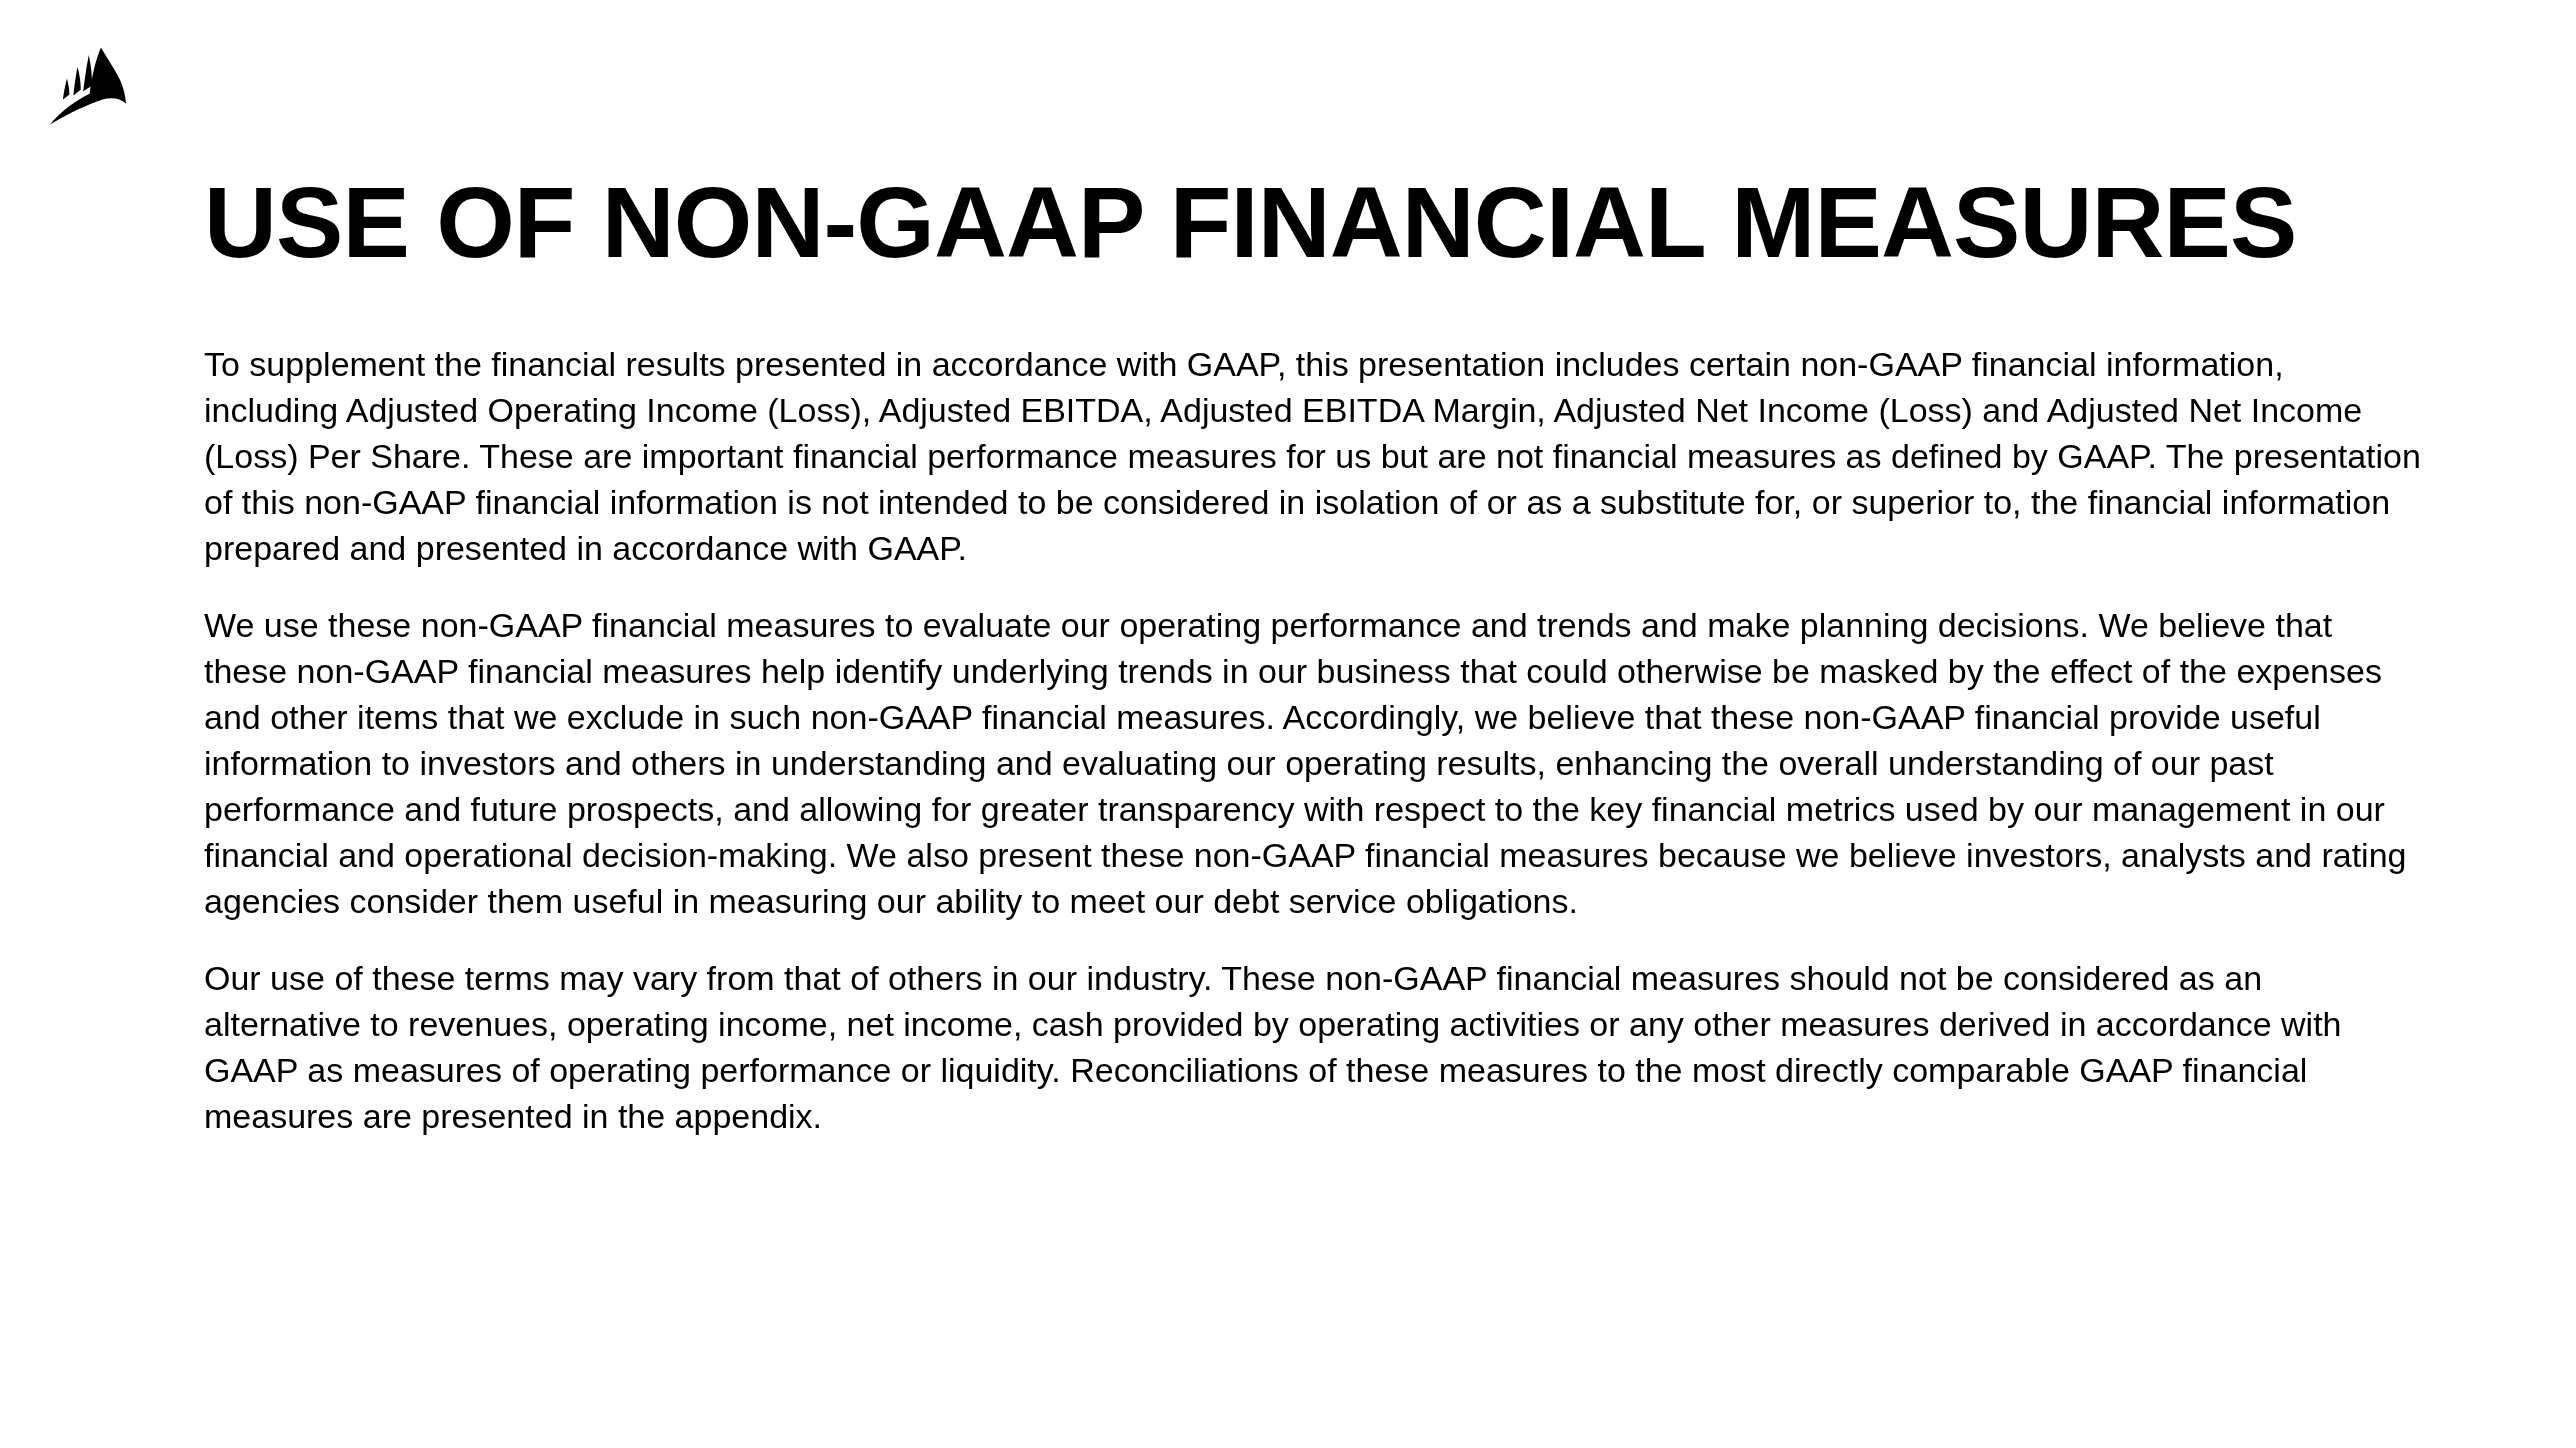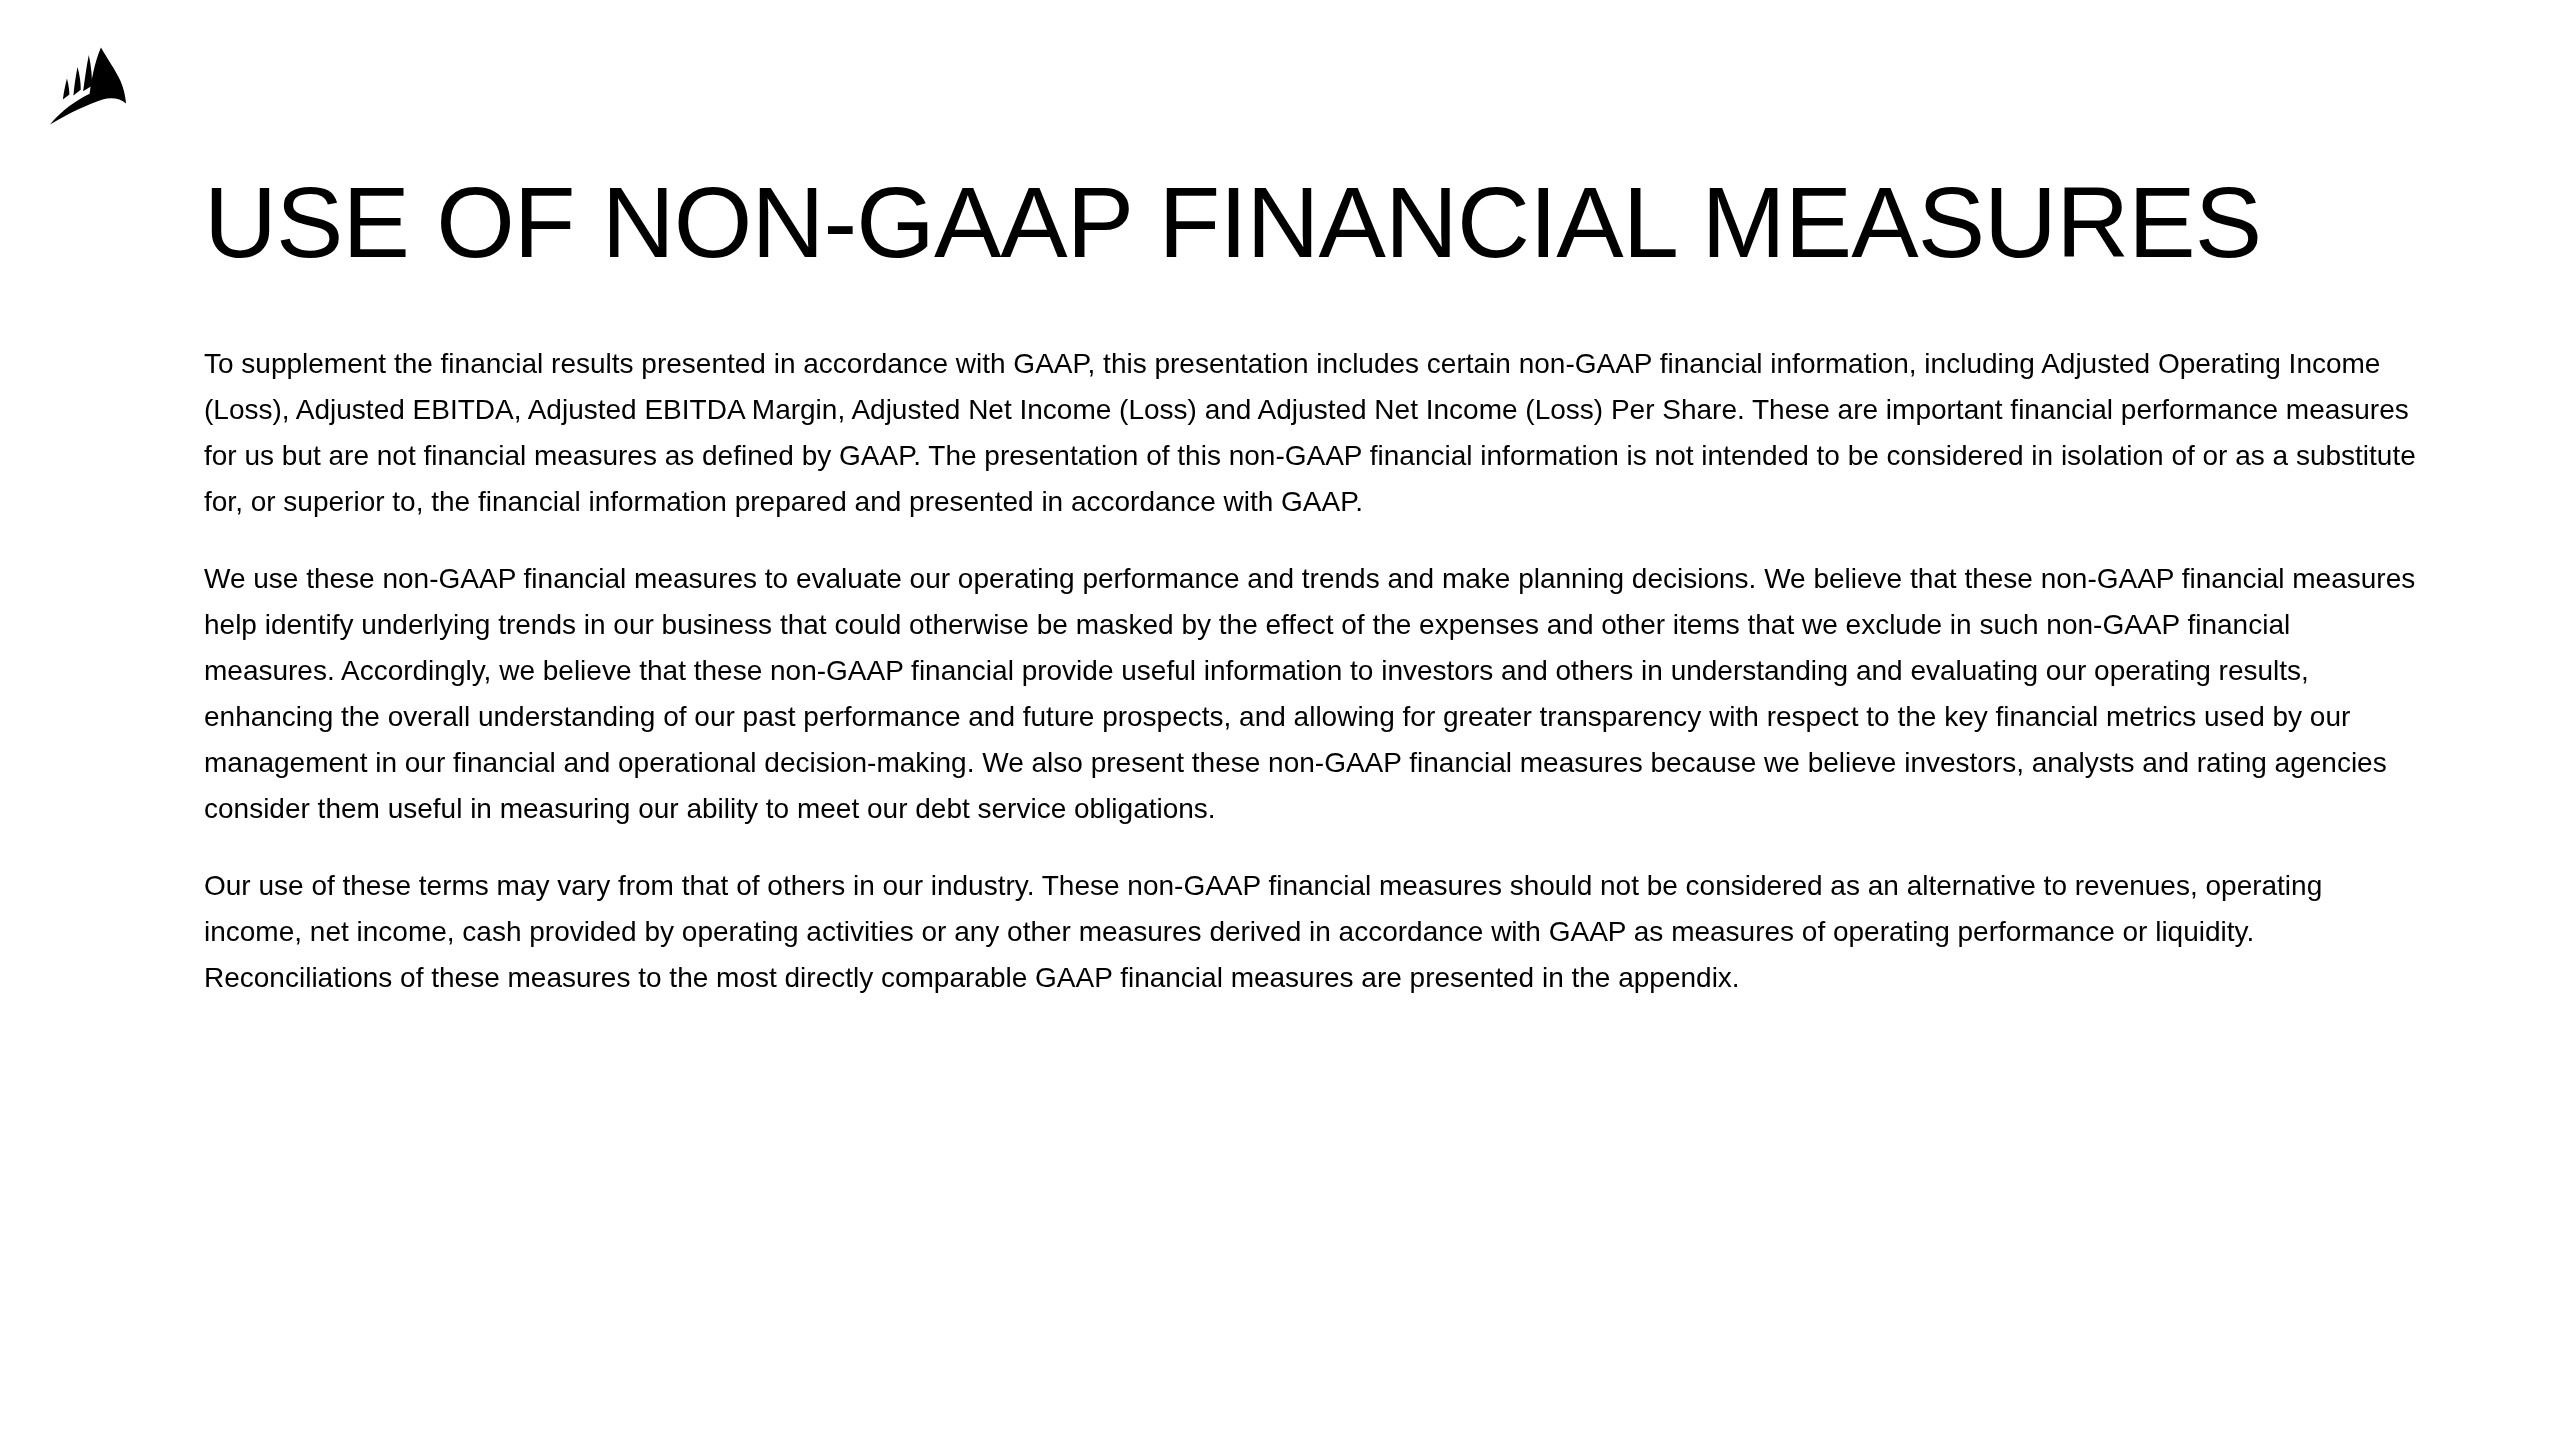--- a/index.html
+++ b/index.html
@@ -30,28 +30,28 @@
   }
   .content {
     position: absolute;
     left: 204px;
     top: 163px;
     width: 2220px;
   }
   .title {
     margin: 0 0 60px 0;
     font-size: 101px;
-    font-weight: normal;
+    font-weight: bold;
     line-height: 1.17;
     letter-spacing: -0.9px;
     white-space: nowrap;
   }
   .para {
     margin: 0 0 31px 0;
-    font-size: 28px;
+    font-size: 34px;
     line-height: 46px;
     font-weight: normal;
     letter-spacing: 0;
   }
 </style>
 </head>
 <body>
 
 <div class="slide">
 

